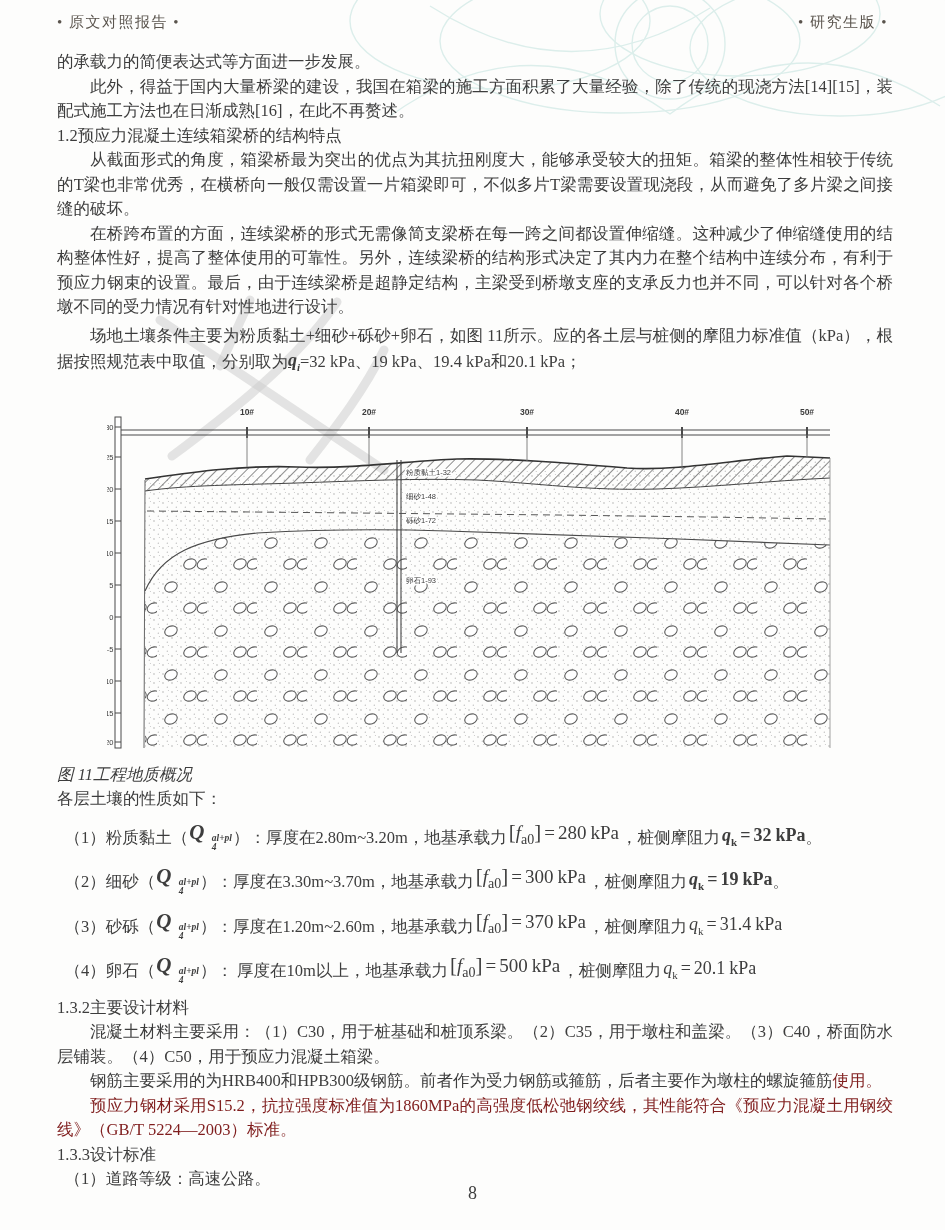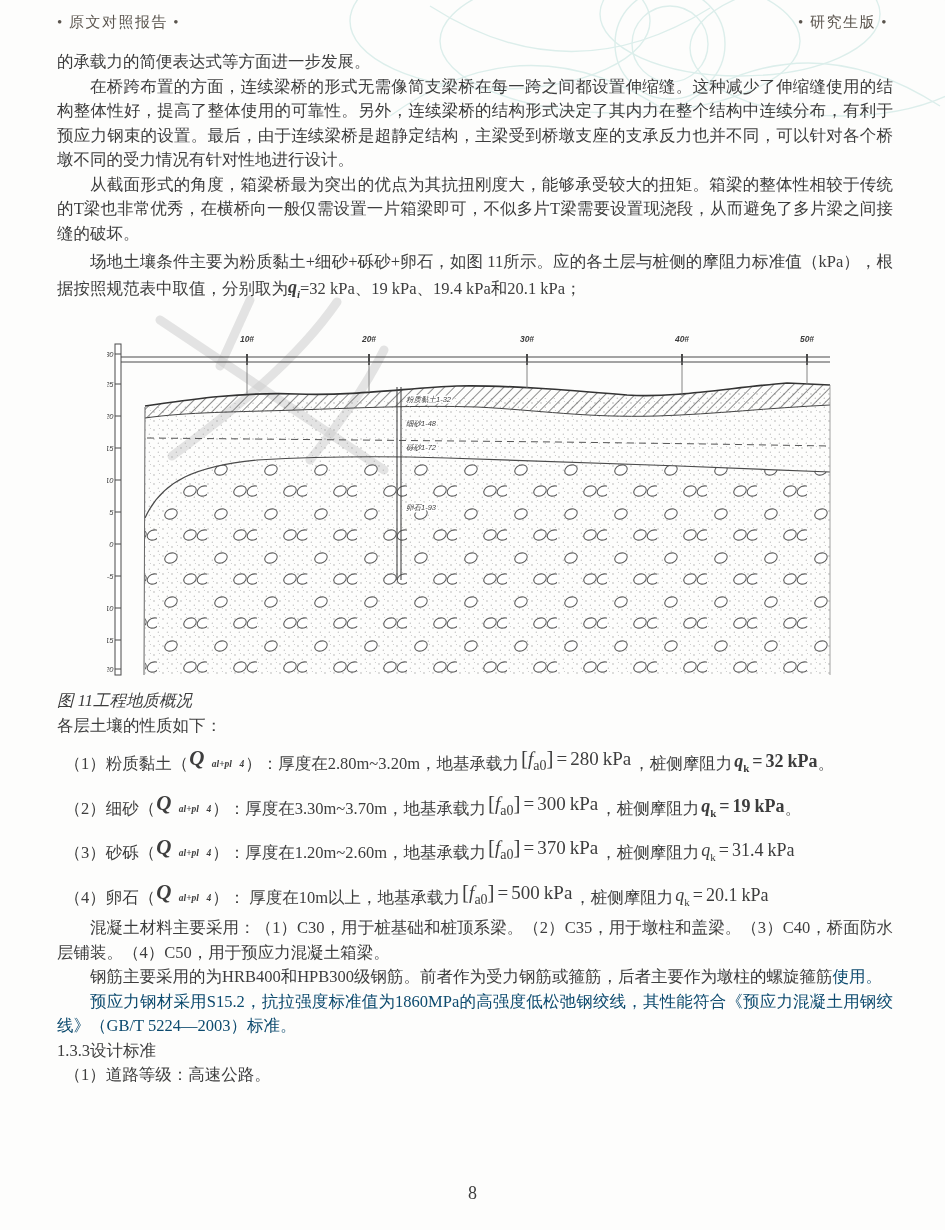--- a/index.html
+++ b/index.html
@@ -6,31 +6,31 @@
   .page{position:relative;width:945px;height:1230px;background:#fdfdfc;overflow:hidden;
         font-family:"Liberation Serif","DejaVu Serif",serif;color:#3d3d3d;}
   .deco,.wm{position:absolute;pointer-events:none;}
   .hdr{position:absolute;top:13px;left:57px;right:57px;display:flex;justify-content:space-between;
        font-size:15px;color:#5a544d;letter-spacing:1.5px;z-index:2;}
   .content{position:absolute;top:50px;left:57px;width:836px;font-size:16.5px;line-height:24.5px;
            text-align:justify;z-index:2;}
   p{margin:0;}
   .ind{text-indent:2em;}
   .sind{text-indent:0.45em;}
-  .red{color:#0c4a6e;}
-  .fig{margin-top:22px;margin-left:50px;font-style:italic;}
+  .red{color:#7f1d1d;}
+  .fig{margin-top:22px;margin-left:50px;}
   .figsvg text{font-family:"Liberation Sans","DejaVu Sans",sans-serif;fill:#3c3c3c;}
   .cap{margin-top:6px;font-style:italic;}
   .item{margin-top:5px;line-height:30px;}
   
   .fml{font-family:"Liberation Serif",serif;white-space:nowrap;}
   .qi{font-size:18px;font-weight:bold;font-style:italic;vertical-align:1px;text-decoration:underline;}
   .qi sub{font-size:11px;}
   .Qf{font-size:21px;font-weight:bold;font-style:italic;vertical-align:4px;margin:0 1px;}
-  .stack{display:inline-flex;flex-direction:row;font-size:9.5px;line-height:9px;
+  .stack{display:inline-flex;flex-direction:column;font-size:9.5px;line-height:9px;
          vertical-align:-2px;font-weight:bold;font-style:italic;}
   .fa0{font-size:19px;vertical-align:4px;margin:0 2px;}
   .fa0 .brk{font-size:21px;}
   .fa0 i{font-style:italic;}
   .fa0 sub{font-size:14px;}
   .qk{font-size:18px;vertical-align:2px;margin-left:2px;}
   .qk i{font-style:italic;}
   .qk sub{font-size:11px;}
   .qk-bold{font-weight:bold;}
   .unit{margin-left:4px;}
@@ -64,22 +64,24 @@
     </g>
   </svg>
 
   <div class="hdr">
     <span>• 原文对照报告 •</span>
     <span>• 研究生版 •</span>
   </div>
 
   <div class="content">
     <p>的承载力的简便表达式等方面进一步发展。</p>
+    <p class="ind">此外，得益于国内大量桥梁的建设，我国在箱梁的施工方面积累了大量经验，除了传统的现浇方法[14][15]，装配式施工方法也在日渐成熟[16]，在此不再赘述。</p>
+    <p>1.2预应力混凝土连续箱梁桥的结构特点</p>
+    <p class="ind">从截面形式的角度，箱梁桥最为突出的优点为其抗扭刚度大，能够承受较大的扭矩。箱梁的整体性相较于传统的T梁也非常优秀，在横桥向一般仅需设置一片箱梁即可，不似多片T梁需要设置现浇段，从而避免了多片梁之间接缝的破坏。</p>
     <p class="ind">在桥跨布置的方面，连续梁桥的形式无需像简支梁桥在每一跨之间都设置伸缩缝。这种减少了伸缩缝使用的结构整体性好，提高了整体使用的可靠性。另外，连续梁桥的结构形式决定了其内力在整个结构中连续分布，有利于预应力钢束的设置。最后，由于连续梁桥是超静定结构，主梁受到桥墩支座的支承反力也并不同，可以针对各个桥墩不同的受力情况有针对性地进行设计。</p>
-    <p class="ind">从截面形式的角度，箱梁桥最为突出的优点为其抗扭刚度大，能够承受较大的扭矩。箱梁的整体性相较于传统的T梁也非常优秀，在横桥向一般仅需设置一片箱梁即可，不似多片T梁需要设置现浇段，从而避免了多片梁之间接缝的破坏。</p>
 
     <p class="ind" style="margin-top:4px"><span>场地土壤条件主要为粉质黏土+细砂+砾砂+卵石，如图 11所示。应的各土层与桩侧的摩阻力标准值（kPa），根据按照规范表中取值，分别取为</span><span class="fml qi"><span>q</span><sub>i</sub></span><span>=32 kPa、19 kPa、19.4 kPa和20.1 kPa；</span></p>
 
     <div class="fig">
       <svg class="figsvg" width="725" height="348" viewBox="0 0 725 348">
         <defs>
           <pattern id="hatch" width="7" height="7" patternUnits="userSpaceOnUse" patternTransform="rotate(45)">
             <line x1="0" y1="0" x2="0" y2="7" stroke="#4e4e4e" stroke-width="1.3"></line>
           </pattern>
           <pattern id="stip" width="9" height="9" patternUnits="userSpaceOnUse">
@@ -191,20 +193,21 @@
     <p class="item sind"><span>（3）砂砾（</span><span class="fml Qf"><span>Q</span><span class="stack">
             <span>al+pl</span>
             <span>4</span>
           </span></span><span>）：厚度在1.20m~2.60m，地基承载力</span><span class="fml fa0"><span class="brk">[</span><i>f</i><sub>a0</sub><span class="brk">]</span><span class="eq">=</span><span>370</span><span class="unit">kPa</span></span><span>，桩侧摩阻力</span><span class="fml qk"><i>q</i><sub>k</sub><span class="eq">=</span><span>31.4</span><span class="unit">kPa</span></span><span></span></p>
 
     <p class="item sind"><span>（4）卵石（</span><span class="fml Qf"><span>Q</span><span class="stack">
             <span>al+pl</span>
             <span>4</span>
           </span></span><span>）： 厚度在10m以上，地基承载力</span><span class="fml fa0"><span class="brk">[</span><i>f</i><sub>a0</sub><span class="brk">]</span><span class="eq">=</span><span>500</span><span class="unit">kPa</span></span><span>，桩侧摩阻力</span><span class="fml qk"><i>q</i><sub>k</sub><span class="eq">=</span><span>20.1</span><span class="unit">kPa</span></span><span></span></p>
 
+    <p style="margin-top:6px">1.3.2主要设计材料</p>
     <p class="ind">混凝土材料主要采用：（1）C30，用于桩基础和桩顶系梁。（2）C35，用于墩柱和盖梁。（3）C40，桥面防水层铺装。（4）C50，用于预应力混凝土箱梁。</p>
     <p class="ind"><span>钢筋主要采用的为HRB400和HPB300级钢筋。前者作为受力钢筋或箍筋，后者主要作为墩柱的螺旋箍筋</span><span class="red">使用。</span></p>
     <p class="ind red">预应力钢材采用S15.2，抗拉强度标准值为1860MPa的高强度低松弛钢绞线，其性能符合《预应力混凝土用钢绞线》（GB/T 5224—2003）标准。</p>
     <p>1.3.3设计标准</p>
     <p class="sind">（1）道路等级：高速公路。</p>
   </div>
 
   <div class="pageno">8</div>
 </div>
 

